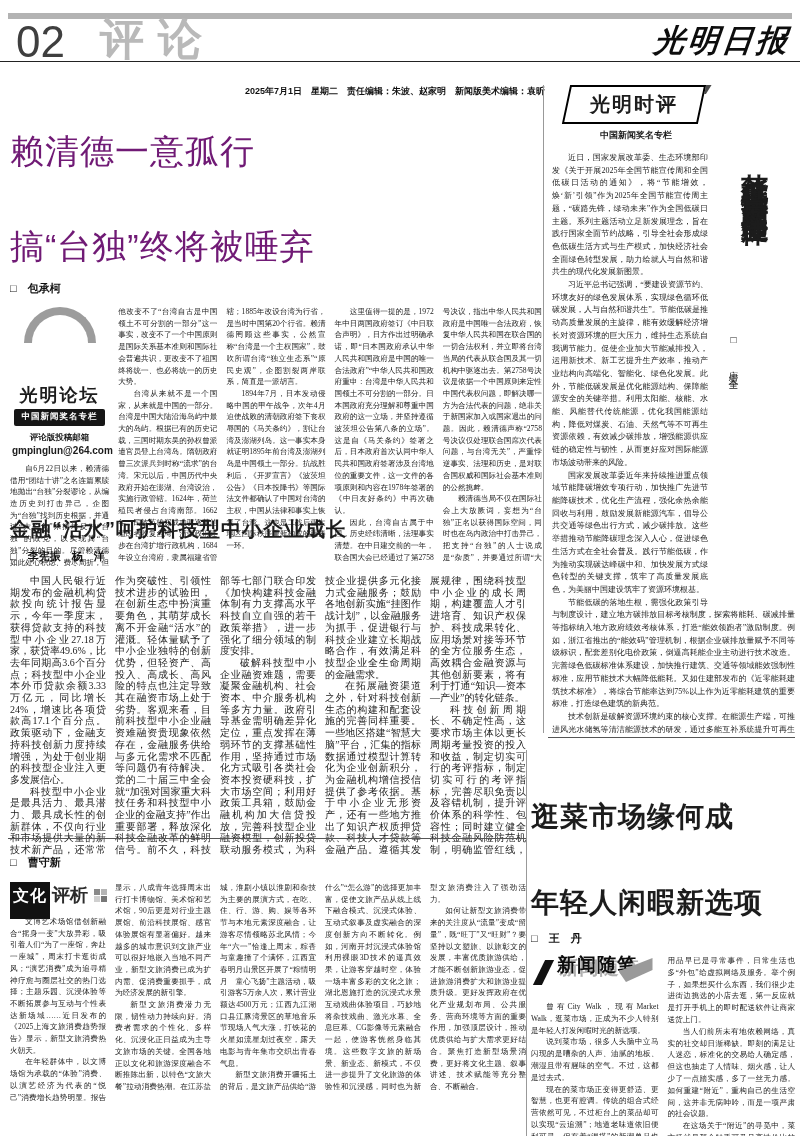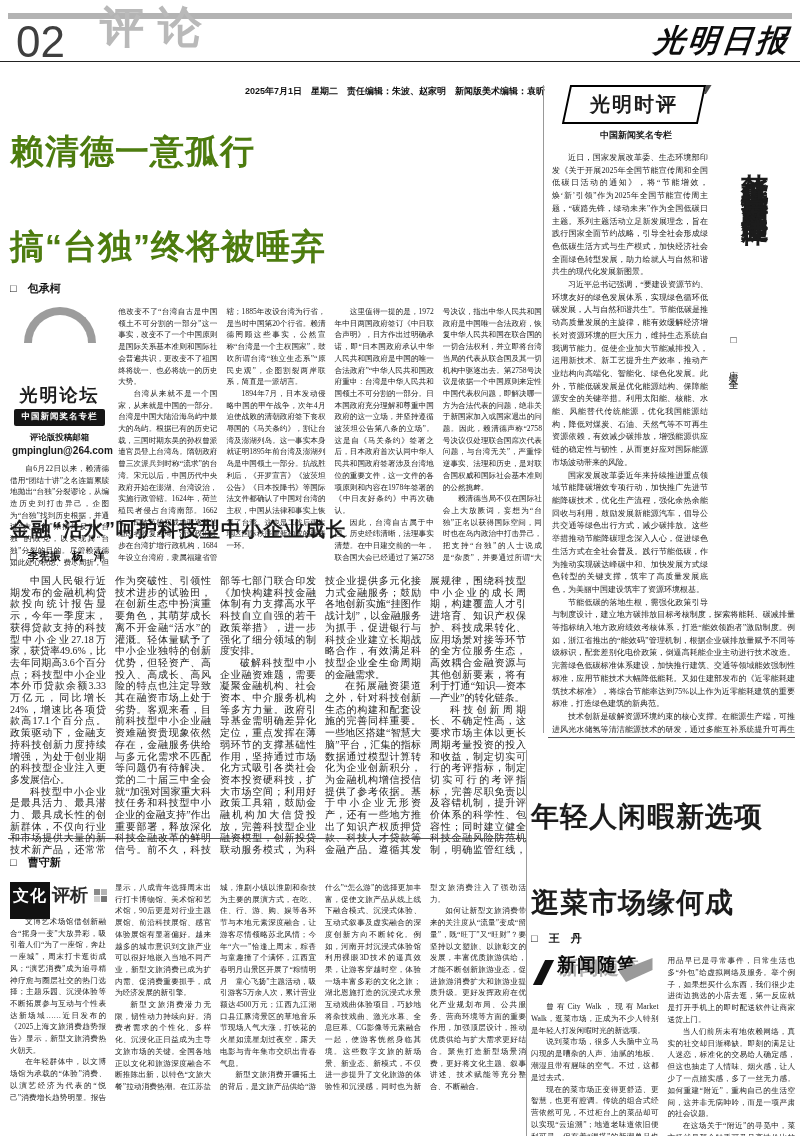--- a/index.html
+++ b/index.html
@@ -4,36 +4,36 @@
 <style>
   html,body{margin:0;padding:0;background:#e8e8e8;}
   .page{position:relative;width:800px;height:1136px;background:#ffffff;overflow:hidden;
         font-family:"Liberation Serif","DejaVu Serif",serif;color:#1c1c1c;}
   .sans{font-family:"Liberation Sans","DejaVu Sans",sans-serif;margin-top:43px;}
 
   
   .topbar{position:absolute;left:8px;right:8px;top:13px;height:6px;background:#b3b3b3;}
   .pagenum{position:absolute;left:16px;top:20px;font-size:44px;line-height:1;color:#3f3f3f;
            font-family:"Liberation Sans","DejaVu Sans",sans-serif;}
-  .secname{position:absolute;left:100px;top:6px;font-size:44px;line-height:1;font-weight:bold;
+  .secname{position:absolute;left:100px;top:18px;font-size:44px;line-height:1;font-weight:bold;
            color:#b9b9b9;letter-spacing:14px;}
   .dateline{position:absolute;left:245px;top:42px;font-size:9px;font-weight:bold;color:#111;}
   .masthead{position:absolute;right:10px;top:20px;font-size:31px;font-weight:bold;font-style:italic;
             transform:skewX(-6deg);letter-spacing:3px;color:#0d0d0d;}
   .header-rule{position:absolute;left:0;right:0;top:61px;border-top:1.6px solid #222;}
 
   
   .bodyflow{text-align:justify;overflow:hidden;column-fill:auto;}
   .bodyflow p{margin:0;text-indent:2em;}
   .bodyflow p.attr{font-weight:bold;text-indent:2em;}
   .byline{font-size:11px;color:#111;font-weight:bold;}
 
   
   .a1{position:absolute;left:10px;top:82px;width:532px;}
-  .a1 .hl{font-size:34px;line-height:52px;font-weight:700;letter-spacing:1px;color:#4d7c0f;}
+  .a1 .hl{font-size:34px;line-height:52px;font-weight:400;letter-spacing:1px;color:#701a75;}
   .a1 .byline{margin-top:9px;}
   .a1-body{margin-top:10px;height:266px;column-count:5;column-gap:9px;
            font-size:7.6px;line-height:11.7px;}
   .forum-box{break-inside:avoid;width:96%;margin:0 auto 6px;}
   .forum-arc{width:56px;height:28px;border:8px solid #9c9c9c;border-bottom:none;
              border-radius:36px 36px 0 0;margin:1px auto 1px;}
   .forum-title{font-size:18px;font-weight:900;text-align:center;letter-spacing:2px;line-height:1.1;}
   .forum-sub{background:#161616;color:#fff;font-size:8.5px;font-weight:bold;text-align:center;
              padding:2.5px 0;margin:3px 2px 0;letter-spacing:1px;border-radius:2px;}
   .forum-mail-label{font-size:8.5px;font-weight:bold;text-align:center;margin-top:6px;}
@@ -185,22 +185,22 @@
       <p>习近平总书记强调，“要建设资源节约、环境友好的绿色发展体系，实现绿色循环低碳发展，人与自然和谐共生”。节能低碳是推动高质量发展的主旋律，能有效缓解经济增长对资源环境的巨大压力，维持生态系统自我调节能力。促使企业加大节能减排投入，运用新技术、新工艺提升生产效率，推动产业结构向高端化、智能化、绿色化发展。此外，节能低碳发展是优化能源结构、保障能源安全的关键举措。利用太阳能、核能、水能、风能替代传统能源，优化我国能源结构，降低对煤炭、石油、天然气等不可再生资源依赖，有效减少碳排放，增强能源供应链的稳定性与韧性，从而更好应对国际能源市场波动带来的风险。</p>
       <p>国家发展改革委近年来持续推进重点领域节能降碳增效专项行动，加快推广先进节能降碳技术，优化生产流程，强化余热余能回收与利用，鼓励发展新能源汽车，倡导公共交通等绿色出行方式，减少碳排放。这些举措推动节能降碳理念深入人心，促进绿色生活方式在全社会普及。践行节能低碳，作为推动实现碳达峰碳中和、加快发展方式绿色转型的关键支撑，筑牢了高质量发展底色，为美丽中国建设筑牢了资源环境根基。</p>
       <p>节能低碳的落地生根，需强化政策引导与制度设计，建立地方碳排放目标考核制度，探索将能耗、碳减排量等指标纳入地方政府绩效考核体系，打造“能效领跑者”激励制度。例如，浙江省推出的“能效码”管理机制，根据企业碳排放量赋予不同等级标识，配套差别化电价政策，倒逼高耗能企业主动进行技术改造。完善绿色低碳标准体系建设，加快推行建筑、交通等领域能效强制性标准，应用节能技术大幅降低能耗。又如住建部发布的《近零能耗建筑技术标准》，将综合节能率达到75%以上作为近零能耗建筑的重要标准，打造绿色建筑的新典范。</p>
       <p>技术创新是破解资源环境约束的核心支撑。在能源生产端，可推进风光水储氢等清洁能源技术的研发，通过多能互补系统提升可再生能源并网消纳能力，推动能源生产从传统化石能源主导向绿色低碳转型；在能源消费端，依托工业互联网、大数据等技术构建智能能效管理平台，通过实时监测用能数据，优化能源分配路径，实现生产生活各领域的精准节能调控；在碳循环利用领域，加强碳捕集、封存与利用技术的产业化攻关，推动二氧化碳从工业废气向资源转化的技术突破，构建“排放、捕集、利用”的闭环体系。同时，需完善技术创新激励机制，设立专项研发基金，强化产学研协同创新，加速节能低碳技术的成果转化与规模应用。</p>
 
     </div>
   </div>
 
   <div class="rule-right"></div>
   <div class="a5">
+    <div class="hl sans">逛菜市场缘何成</div>
     <div class="hl sans">年轻人闲暇新选项</div>
-    <div class="hl sans">逛菜市场缘何成</div>
     <div class="byline">□　王　丹</div>
     <div class="a5-body bodyflow">
       <div class="news-badge">
         <span class="nb-slash"></span>
         <span class="nb-text">新闻随笔</span>
         <span class="nb-ribbon"></span>
       </div>
       <p>曾有City Walk，现有Market Walk，逛菜市场，正成为不少人特别是年轻人打发闲暇时光的新选项。</p>
       <p>说到菜市场，很多人头脑中立马闪现的是嘈杂的人声、油腻的地板、潮湿且带有腥味的空气。不过，这都是过去式。</p>
       <p>现在的菜市场正变得更舒适、更智慧，也更有腔调。传统的组合式经营依然可见，不过柜台上的菜品却可以实现“云追溯”；地道老味道依旧便利可寻，但有着“混搭”的新潮单品也频现身影。说是逛菜场，其实这里还能与读书活动、非遗展演等文娱活动不期而遇。不夸张地说，一些菜市场已然是复合的文化生活空间。</p>

